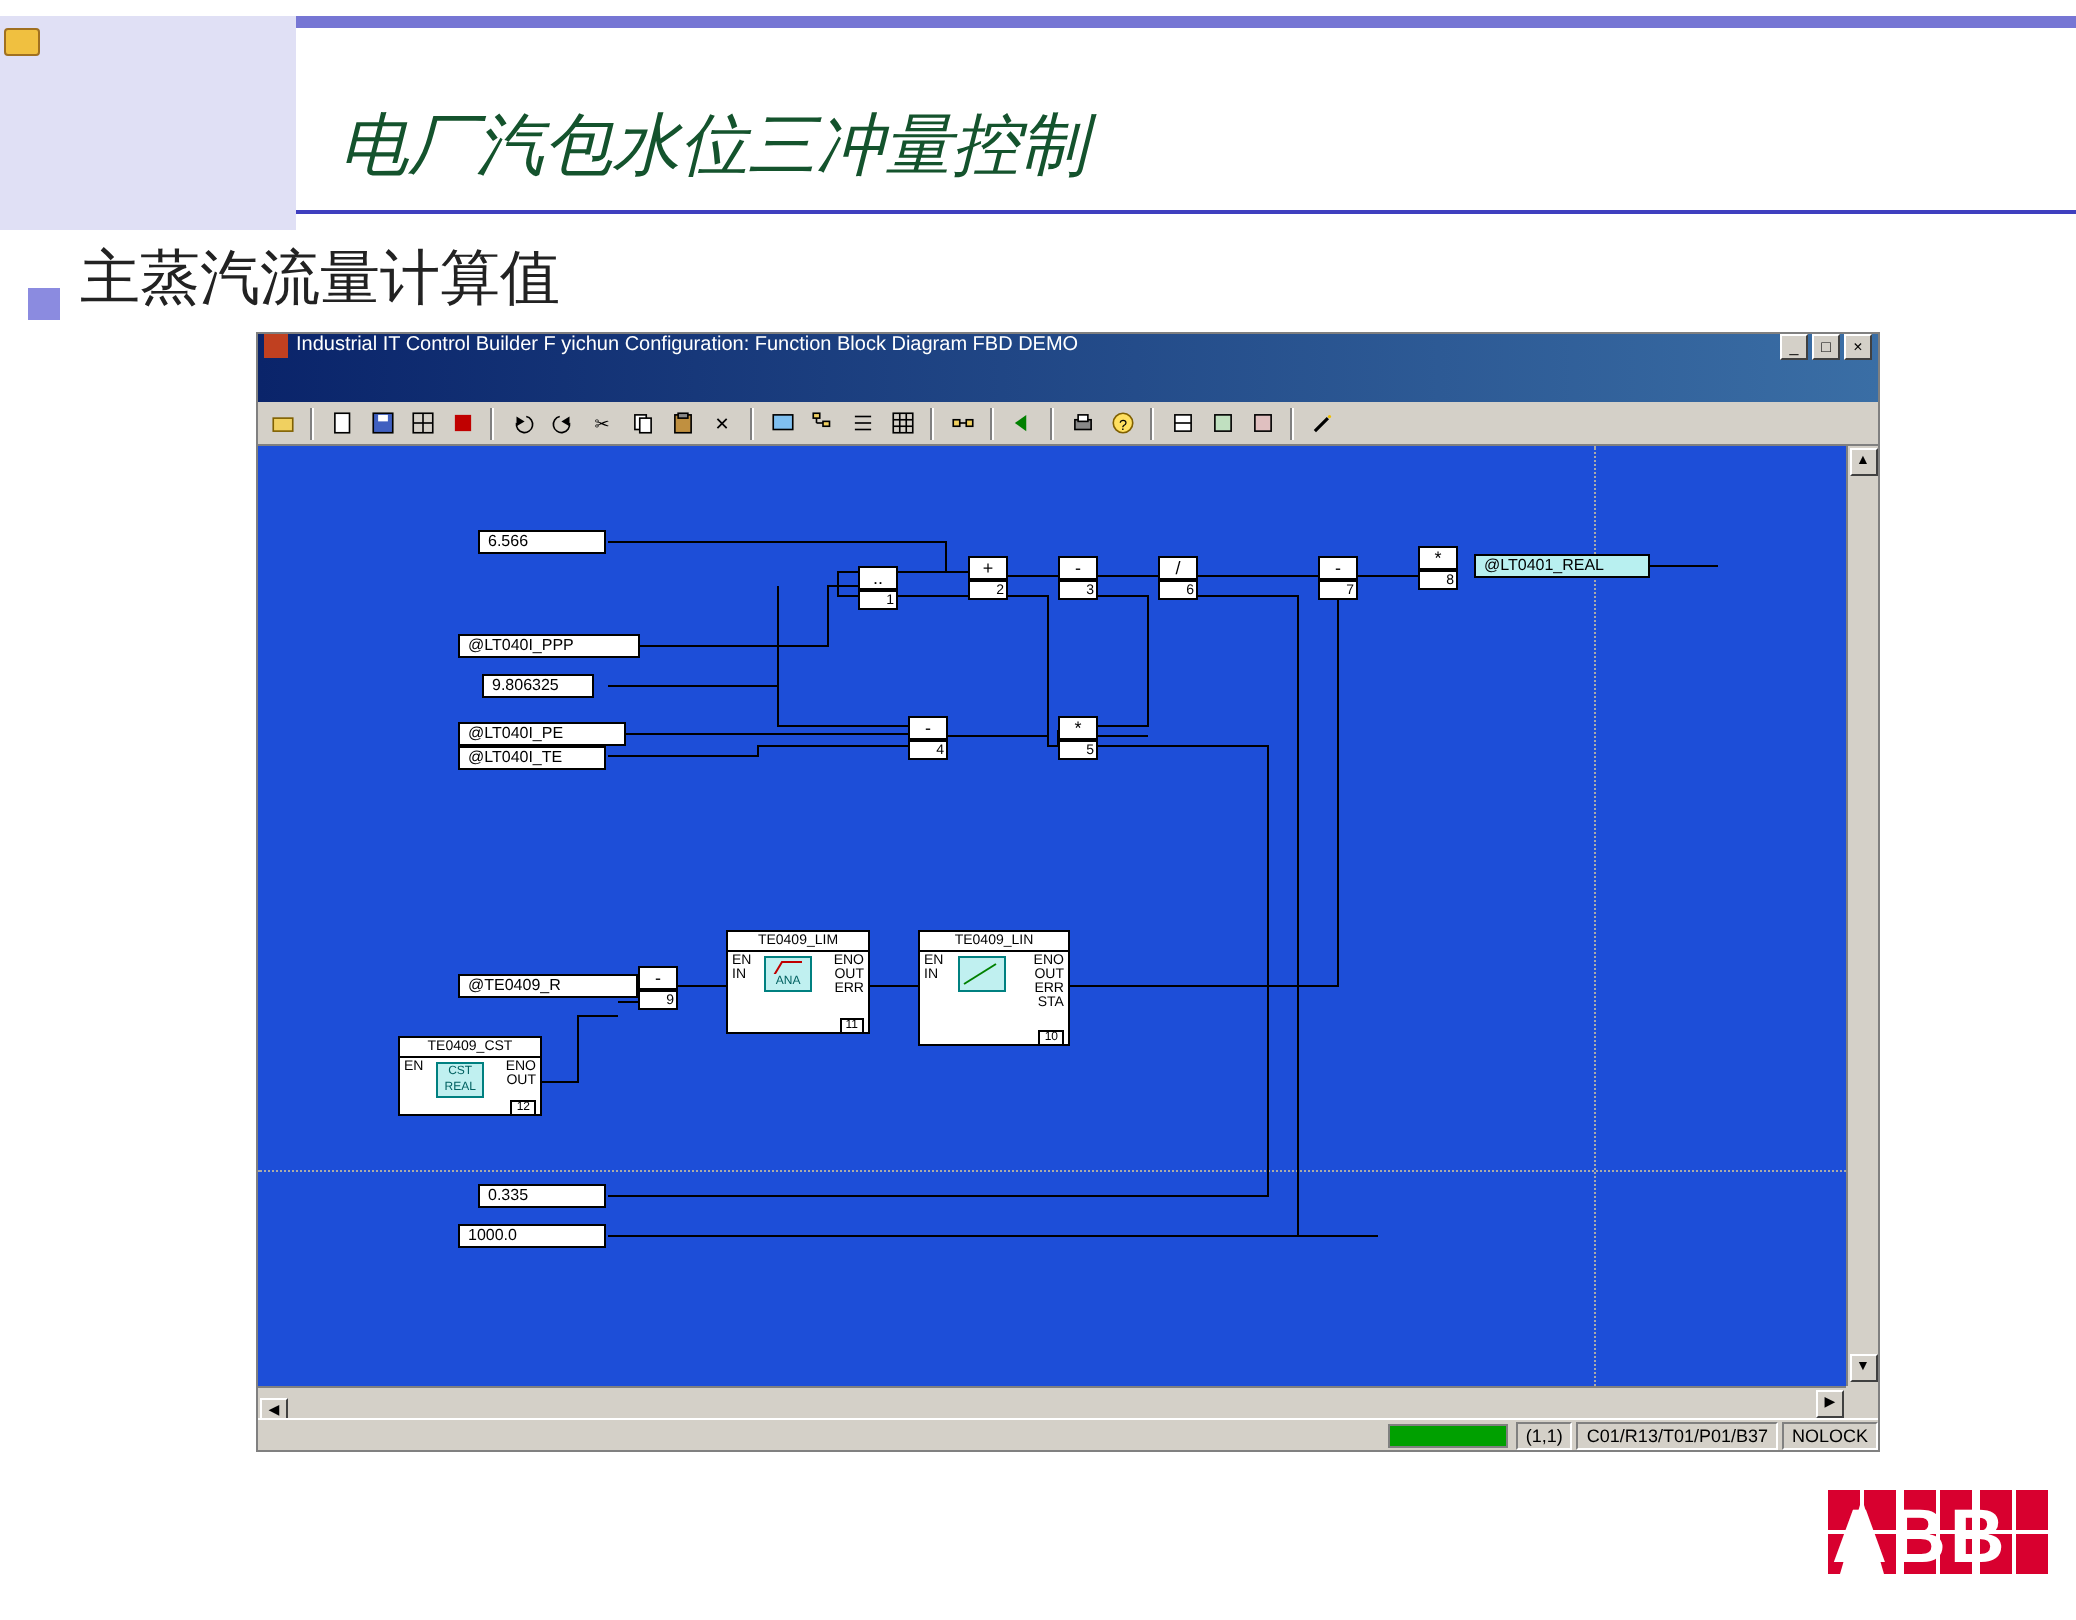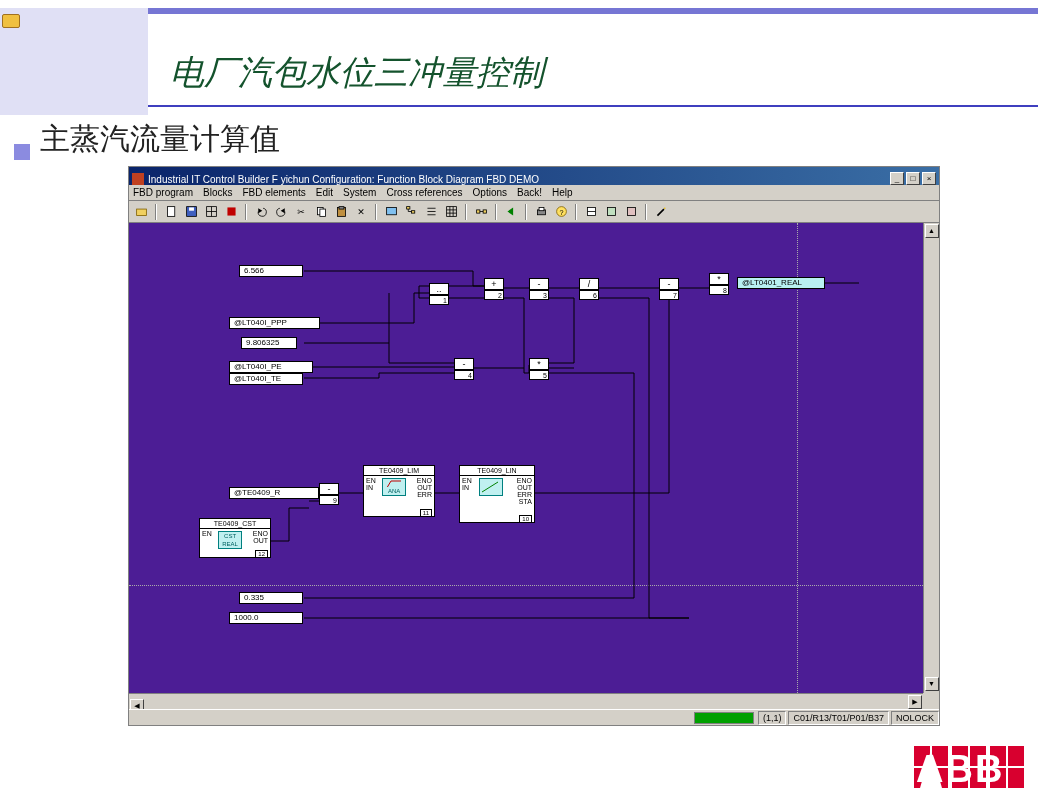--- a/index.html
+++ b/index.html
@@ -6,33 +6,33 @@
   body { font-family: "Microsoft YaHei", Arial, sans-serif; background: #fff; width: 1038px; height: 810px; overflow: hidden; }
   .slide-header { height: 107px; border-bottom: 2px solid #3f3fbf; position: relative; }
   .header-block { width: 148px; height: 107px; background: #e0e0f5; position: absolute; left: 0; top: 8px; }
   .header-topbar { position: absolute; left: 0; right: 0; top: 8px; height: 6px; background: #7676d4; }
   .comment-icon { position: absolute; left: 2px; top: 14px; width: 18px; height: 14px; background: #f0c040; border: 1px solid #a07020; border-radius: 2px; }
   .slide-title { position: absolute; left: 170px; top: 50px; font-size: 34px; color: #14532d; font-style: italic; font-family: "KaiTi","STKaiti",serif; }
   .subtitle-row { display: flex; align-items: flex-end; margin: 12px 0 6px 14px; }
   .bullet { width: 16px; height: 16px; background: #8b8be0; margin-right: 10px; }
   .subtitle { font-size: 30px; color: #222; font-family: "KaiTi","STKaiti",serif; }
   .app-window { margin-left: 128px; width: 812px; height: 560px; border: 1px solid #808080; background: #d4d0c8; display: flex; flex-direction: column; font-family: Tahoma, Arial, sans-serif; }
-  .title-bar { height: 18px; background: linear-gradient(to right, #0a246a, #3a6ea5); color: #fff; display: flex; align-items: flex-end; font-size: 10px; padding: 0 3px; }
+  .title-bar { height: 34px; background: linear-gradient(to right, #0a246a, #3a6ea5); color: #fff; display: flex; align-items: flex-start; font-size: 10px; padding: 0 3px; }
   .title-bar .ticon { width: 12px; height: 12px; background: #c04020; margin-right: 4px; display:inline-block; }
   .title-txt { flex: 1; }
   .win-btns { display: flex; gap: 2px; }
   .win-btn { width: 14px; height: 13px; background: #d4d0c8; border: 1px solid #fff; border-right-color:#404040; border-bottom-color:#404040; font-size: 8px; text-align: center; line-height: 11px; color:#000; }
   .menu-bar { height: 16px; background: #d4d0c8; display: flex; align-items: center; font-size: 10px; color: #000; padding: 0 4px; gap: 10px; border-bottom: 1px solid #808080; }
   .menu-item { cursor: default; }
   .toolbar { height: 22px; background: #d4d0c8; border-bottom: 1px solid #808080; display: flex; align-items: center; padding: 0 3px; gap: 2px; }
   .tbtn { width: 18px; height: 18px; border: 1px solid #d4d0c8; display: flex; align-items: center; justify-content: center; font-size: 9px; background:#d4d0c8; }
   .tbtn svg { width: 13px; height: 13px; }
   .tsep { width: 2px; height: 16px; border-left: 1px solid #808080; border-right: 1px solid #fff; margin: 0 3px; }
   .canvas-wrap { flex: 1; background: #fff; position: relative; overflow: hidden; }
-  .canvas { position: absolute; left:0; top:0; right:16px; bottom:16px; background:#4c1d95; }
+  .canvas { position: absolute; left:0; top:0; right:16px; bottom:16px; background:#1d4ed8; }
   .vscroll { position: absolute; right:0; top:0; width:16px; bottom:16px; background:#d4d0c8; border-left:1px solid #808080; }
   .vscroll .sbtn { width:14px; height:14px; background:#d4d0c8; border:1px solid #fff; border-right-color:#404040; border-bottom-color:#404040; margin:1px auto; font-size:7px; text-align:center; line-height:12px; }
   .vscroll .down { position:absolute; bottom:1px; left:0; right:0; }
   .hscroll { position:absolute; left:0; right:16px; bottom:0; height:16px; background:#d4d0c8; border-top:1px solid #808080; }
   .hscroll .sbtn { width:14px; height:14px; background:#d4d0c8; border:1px solid #fff; border-right-color:#404040; border-bottom-color:#404040; margin:1px; display:inline-block; font-size:7px; text-align:center; line-height:12px; }
   .hscroll .right { float:right; }
   .corner { position:absolute; right:0; bottom:0; width:16px; height:16px; background:#d4d0c8; }
   .status-bar { height: 16px; background: #d4d0c8; border-top: 1px solid #fff; display: flex; align-items: center; font-size: 9px; }
   .status-seg { border: 1px solid #808080; border-top-color:#808080; border-left-color:#808080; border-right-color:#fff; border-bottom-color:#fff; padding: 0 4px; height: 14px; line-height: 12px; margin-left: 2px; }
   .status-fill { flex:1; }
@@ -74,31 +74,20 @@
 <div class="app-window">
   <div class="title-bar">
     <span class="ticon"></span>
     <span class="title-txt">Industrial IT Control Builder F yichun  Configuration: Function Block Diagram FBD  DEMO</span>
     <div class="win-btns">
       <div class="win-btn">_</div>
       <div class="win-btn">□</div>
       <div class="win-btn">×</div>
     </div>
   </div>
-  <div class="menu-bar">
-    <span class="menu-item">FBD program</span>
-    <span class="menu-item">Blocks</span>
-    <span class="menu-item">FBD elements</span>
-    <span class="menu-item">Edit</span>
-    <span class="menu-item">System</span>
-    <span class="menu-item">Cross references</span>
-    <span class="menu-item">Options</span>
-    <span class="menu-item">Back!</span>
-    <span class="menu-item">Help</span>
-  </div>
   <div class="toolbar">
     <div class="tbtn">
         <svg viewBox="0 0 16 16">
           <rect x="2" y="5" width="12" height="8" fill="#f0d060" stroke="#806000"></rect>
         </svg>
       </div>
     <div class="tsep"></div>
     <div class="tbtn">
         <svg viewBox="0 0 16 16">
           <rect x="3" y="2" width="9" height="12" fill="#fff" stroke="#000"></rect>

